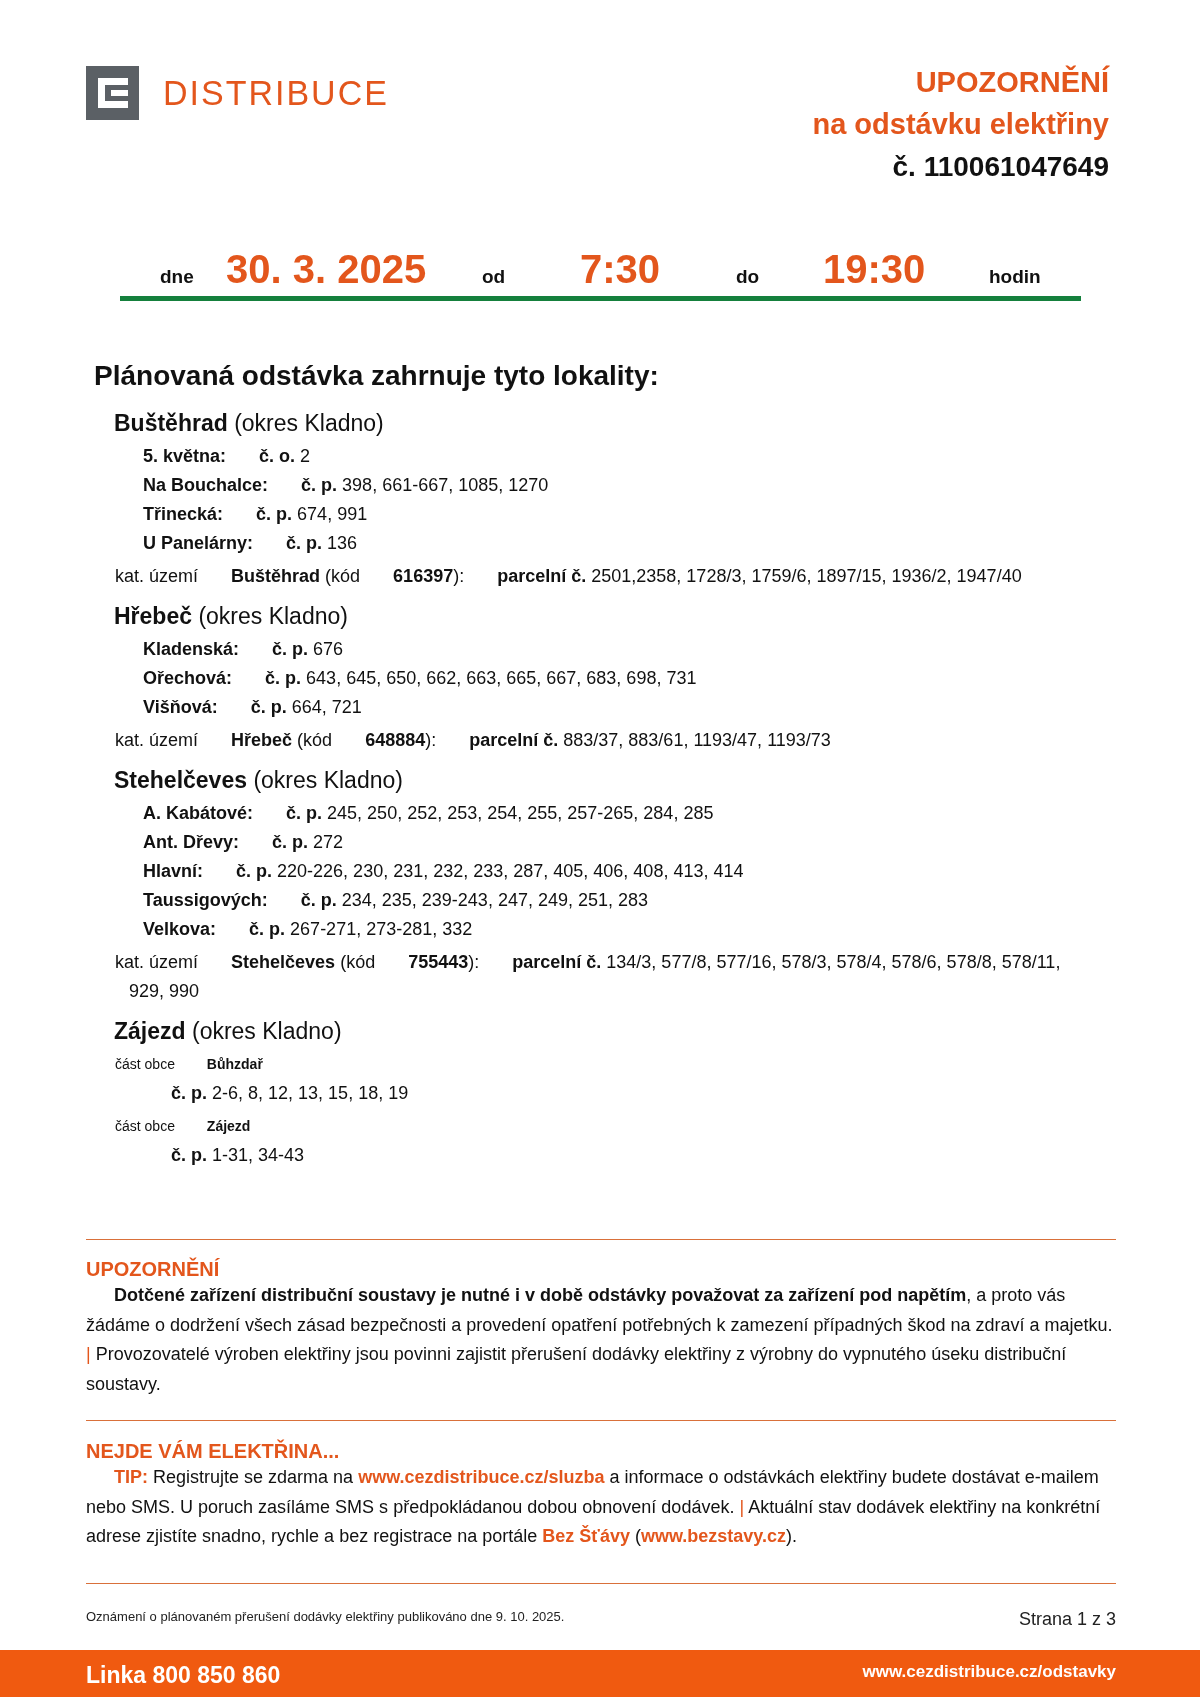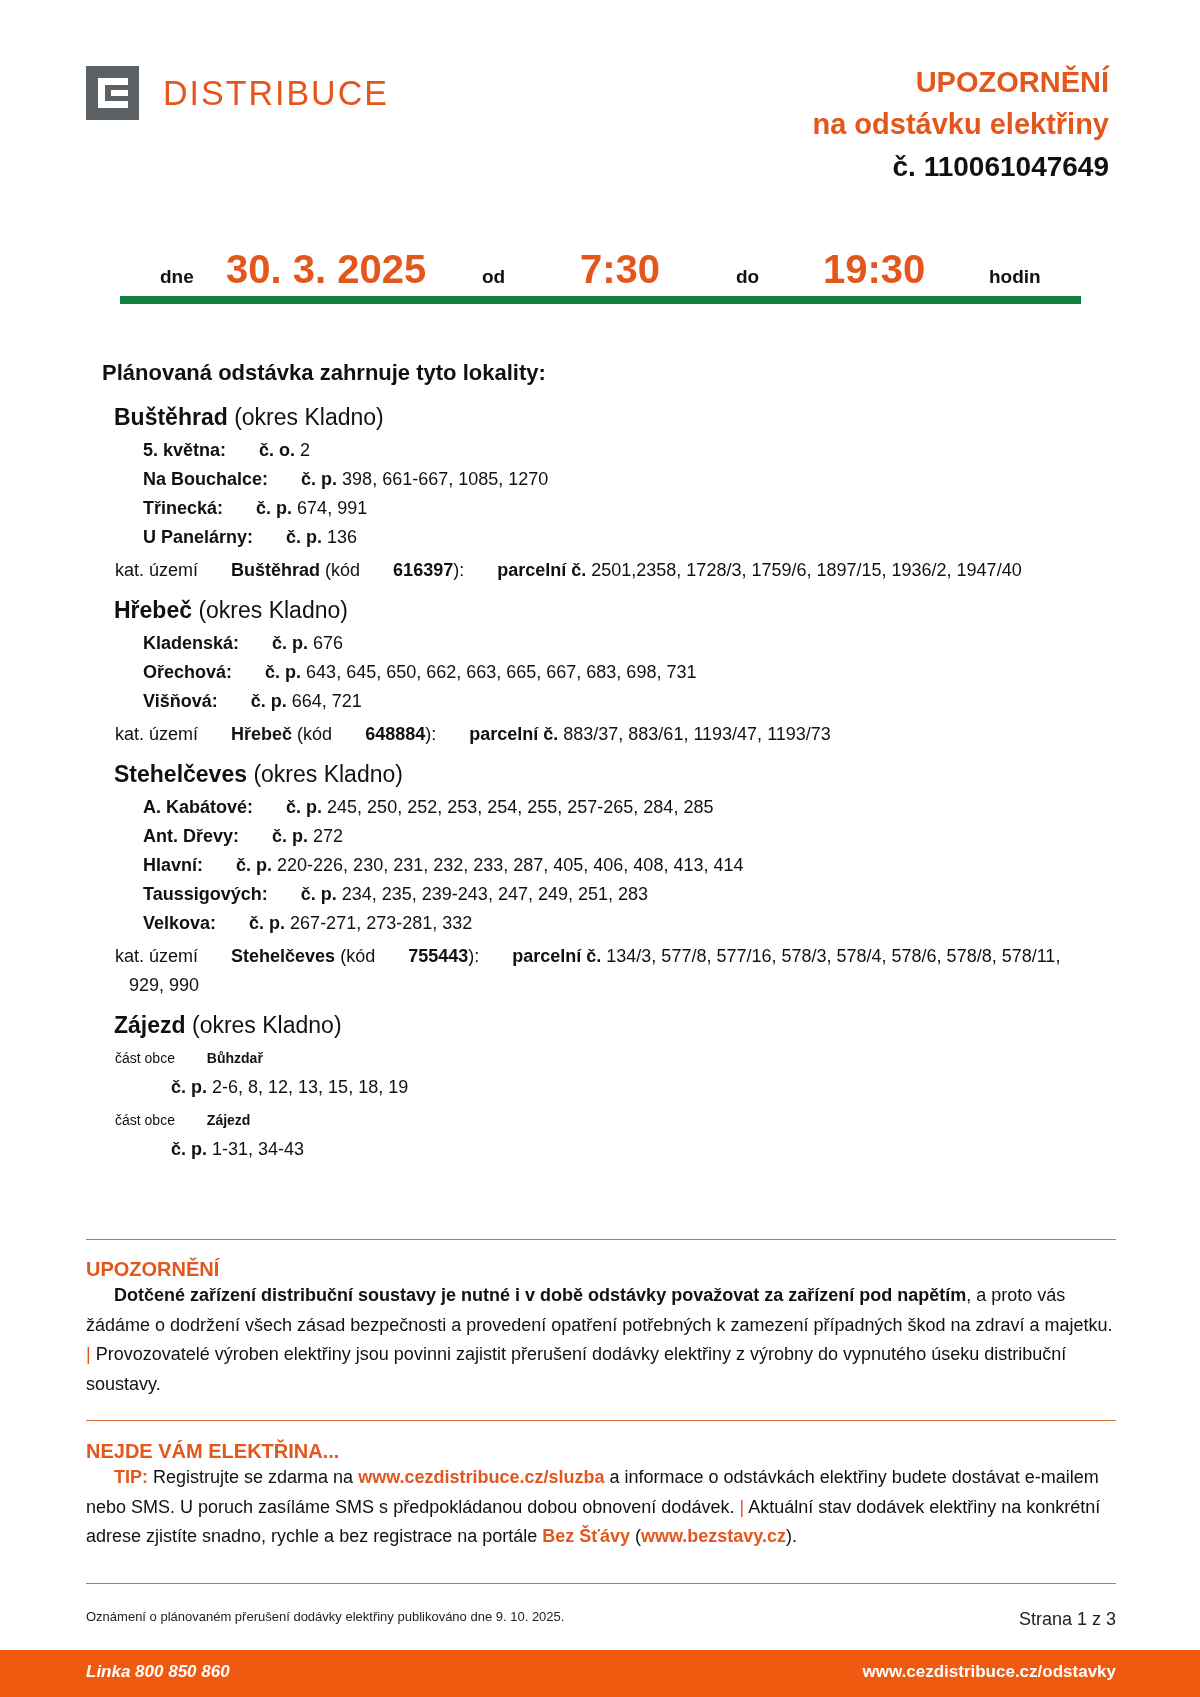--- a/index.html
+++ b/index.html
@@ -18,28 +18,28 @@
     .logo-mark .e-inner { position: absolute; left: 19px; top: 19px; width: 23px; height: 16px; background: #5b6065; }
     .logo-mark .e-bar { position: absolute; left: 25px; top: 24px; width: 17px; height: 6px; background: #ffffff; }
     .logo-text { margin-left: 24px; font-size: 34px; letter-spacing: 2px; color: #e3561c; font-weight: normal; line-height: 1; transform: scaleY(1.02); }
 
     .notice-head { position: absolute; right: 91px; top: 62px; text-align: right; font-weight: bold; }
     .notice-head .l1 { font-size: 29px; color: #e3561c; line-height: 40px; }
     .notice-head .l2 { font-size: 29px; color: #e3561c; line-height: 44px; }
     .notice-head .l3 { font-size: 28px; color: #111; line-height: 42px; }
 
     
-    .date-row { position: absolute; left: 120px; top: 240px; width: 961px; height: 56px; border-bottom: 8px solid #15803d; }
+    .date-row { position: absolute; left: 120px; top: 240px; width: 961px; height: 56px; border-bottom: 5px solid #15803d; }
     .date-row span { position: absolute; bottom: 8px; }
     .dr-lbl { font-size: 19px; font-weight: bold; color: #111; }
     .dr-val { font-size: 40px; font-weight: bold; color: #e3561c; bottom: 4px !important; }
 
     
     .content { position: absolute; left: 86px; top: 360px; width: 1030px; }
-    .intro { font-size: 22px; font-weight: bold; margin: 0 0 16px 16px; }
+    .intro { font-size: 28px; font-weight: bold; margin: 0 0 16px 8px; }
     .loc-title { font-size: 23px; margin: 0 0 4px 0; line-height: 30px; }
     .loc-title b { font-weight: bold; }
     .street { font-size: 18px; line-height: 29px; padding-left: 29px; }
     .kat { font-size: 18px; line-height: 29px; padding-left: 29px; margin-top: 4px; }
     .kat .cont { padding-left: 14px; display: block; }
     .loc-block { margin-bottom: 10px; }
     .part { font-size: 14px; line-height: 29px; padding-left: 29px; }
     .part-nums { font-size: 18px; line-height: 29px; padding-left: 57px; }
 
     .rule { position: absolute; left: 86px; width: 1030px; height: 0; border-top: 1.5px solid #d9703a; }
@@ -48,21 +48,21 @@
     .sec-body { font-size: 18px; line-height: 29.5px; }
     .pipe { color: #e3561c; }
     .warn { position: absolute; left: 86px; top: 1258px; width: 1030px; }
     .tip { position: absolute; left: 86px; top: 1440px; width: 1040px; }
     .tip a { color: #e3561c; font-weight: bold; text-decoration: none; }
 
     .pubnote { position: absolute; left: 86px; top: 1609px; font-size: 13px; color: #222; }
     .pagenum { position: absolute; right: 84px; top: 1609px; font-size: 18px; color: #222; }
 
     .footer-bar { position: absolute; left: 0; top: 1650px; width: 1200px; height: 47px; background: #f05a10; }
-    .footer-bar .left { position: absolute; left: 86px; top: 12px; font-size: 17px; font-weight: bold; color: #fff; font-style: italic; }
+    .footer-bar .left { position: absolute; left: 86px; top: 12px; font-size: 23px; font-weight: bold; color: #fff; }
     .footer-bar .right { position: absolute; right: 84px; top: 12px; font-size: 17px; font-weight: bold; color: #fff; }
   </style>
 </head>
 <body>
 
 <div class="logo">
   <div class="logo-mark">
     <div class="e-outer"></div>
       <div class="e-inner"></div>
       <div class="e-bar"></div>

